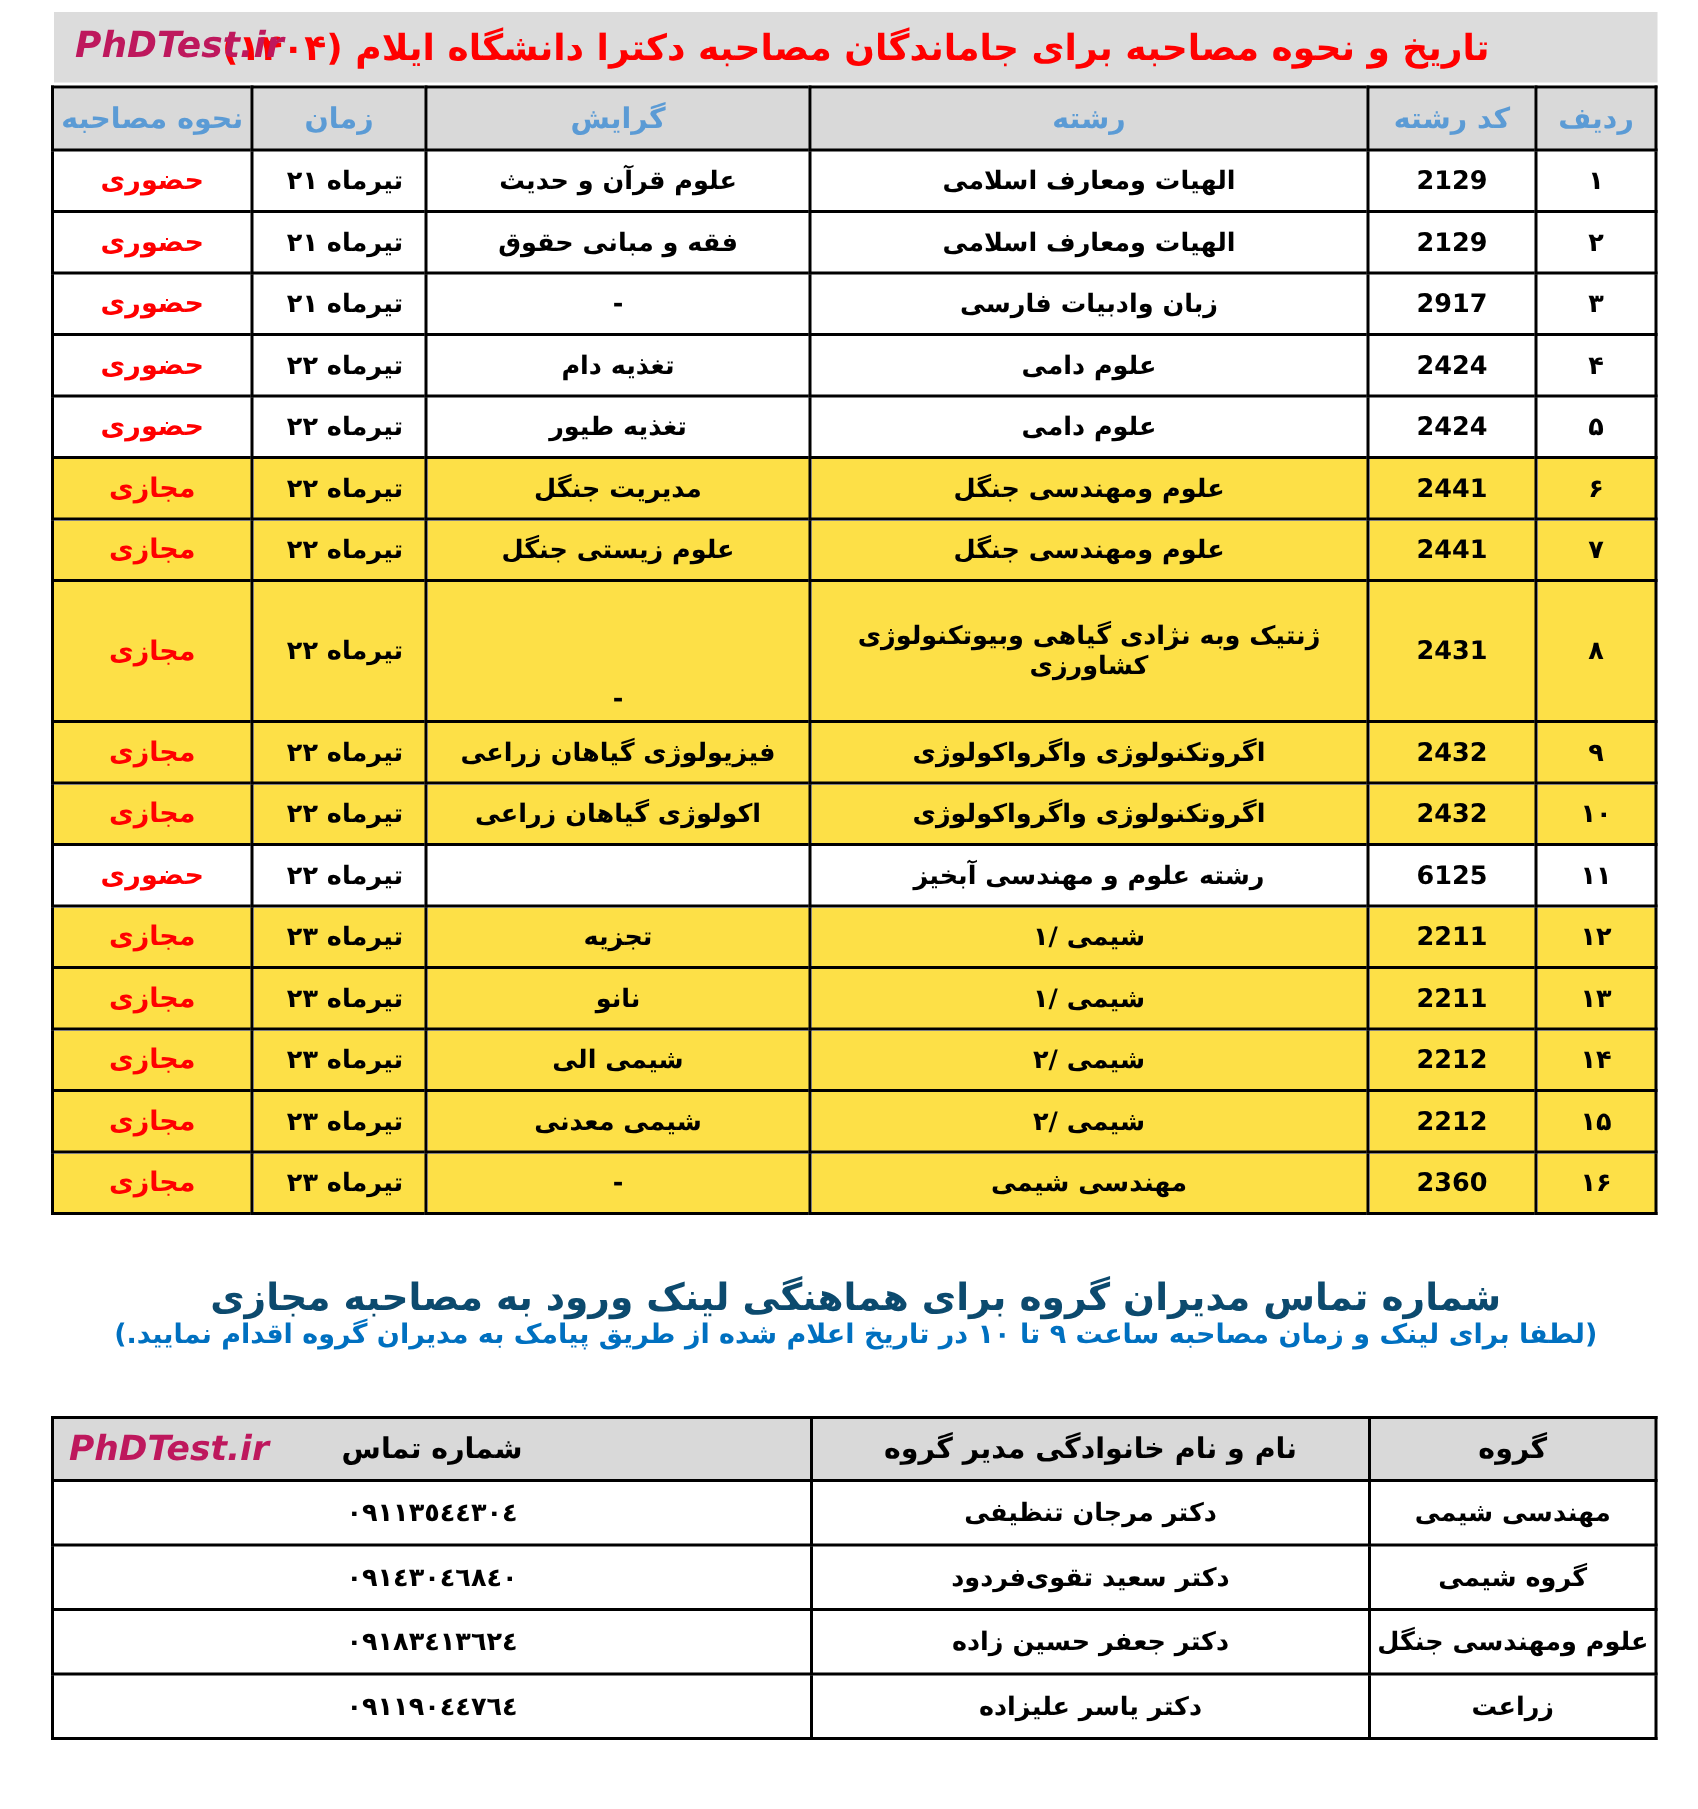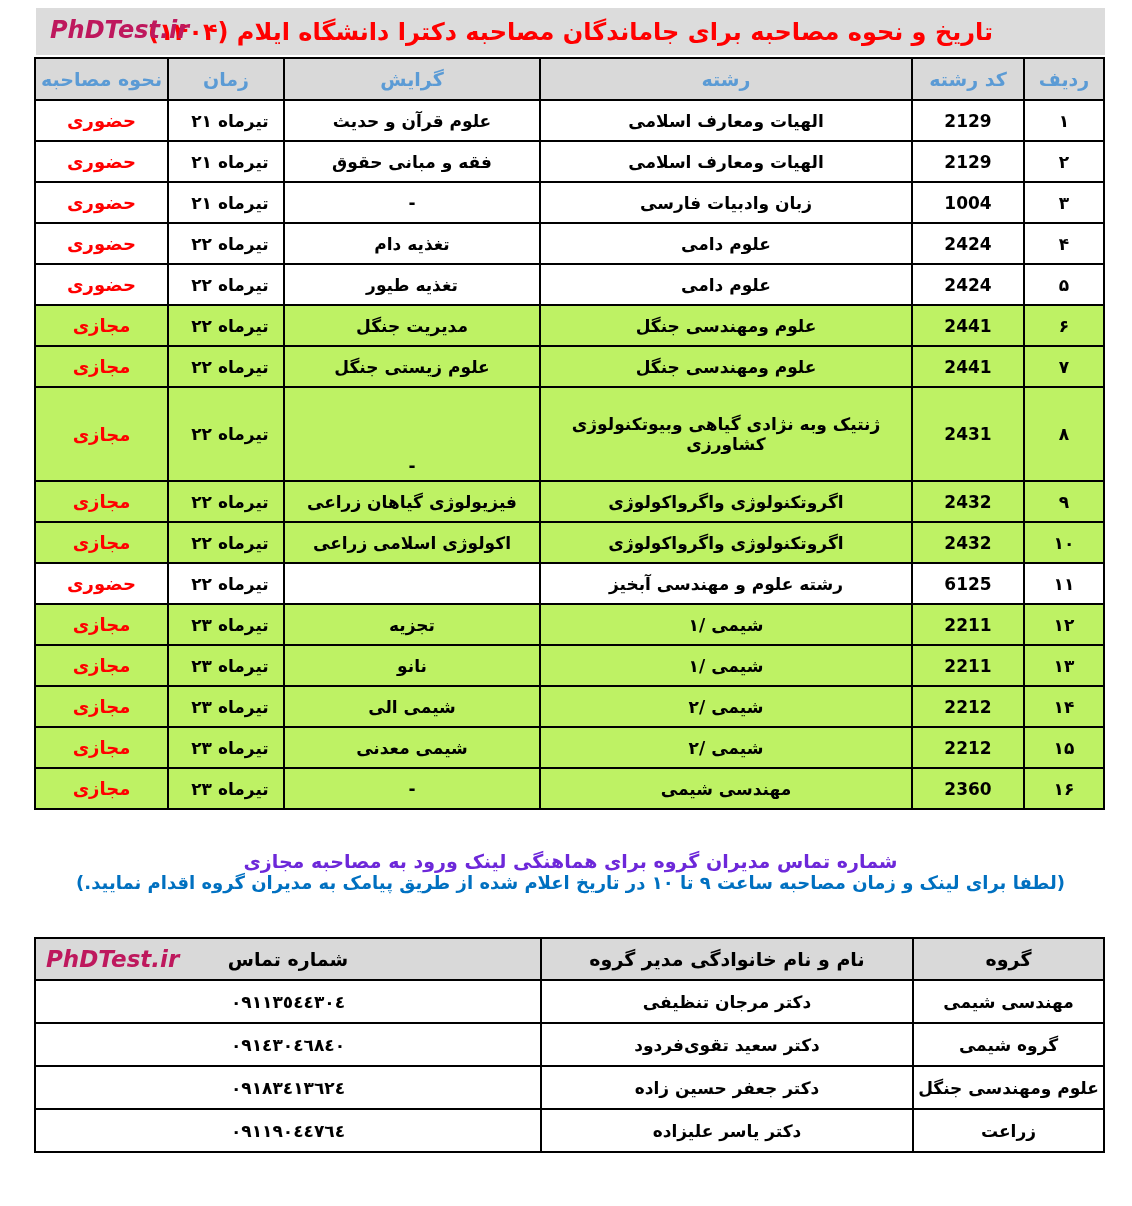--- a/index.html
+++ b/index.html
@@ -37,31 +37,31 @@
     font-weight:bold;
     padding:2px 4px;
     overflow:hidden;
   }
   .schedule { margin-top:2px; }
   .schedule thead th {
     background:#d9d9d9; color:#5b9bd5;
     font-size:19px; height:42px;
   }
   .schedule td { font-size:17px; height:41px; }
-  .schedule tr.shaded td { background:#bef264; }
+  .schedule tr.shaded td { background:#fde047; }
   .schedule tr.tall td { height:94px; }
   .schedule td.method { color:#ff0000; font-size:18px; }
   .schedule td.time { direction:ltr;padding-left:12px; }
   .schedule td.latin { font-size:17px; }
   .schedule td.bottom { vertical-align:bottom; padding-bottom:4px; }
 
   
   .note1 {
     margin-top:40px; text-align:center;
-    color:#6d28d9; font-weight:bold; font-size:19px;
+    color:#0c4a6e; font-weight:bold; font-size:25px;
   }
   .note2 {
     text-align:center;
     color:#0070c0; font-weight:bold; font-size:18px;
   }
 
   
   .contacts { margin-top:44px; }
   .contacts thead th {
     background:#d9d9d9; color:#000;
@@ -114,21 +114,21 @@
         <tr>
           <td>۲</td>
           <td class="latin">2129</td>
           <td>الهیات ومعارف اسلامی</td>
           <td>فقه و مبانی حقوق</td>
           <td class="time">۲۱ تیرماه</td>
           <td class="method">حضوری</td>
         </tr>
         <tr>
           <td>۳</td>
-          <td class="latin">1004</td>
+          <td class="latin">2917</td>
           <td>زبان وادبیات فارسی</td>
           <td>-</td>
           <td class="time">۲۱ تیرماه</td>
           <td class="method">حضوری</td>
         </tr>
         <tr>
           <td>۴</td>
           <td class="latin">2424</td>
           <td>علوم دامی</td>
           <td>تغذیه دام</td>
@@ -172,21 +172,21 @@
           <td class="latin">2432</td>
           <td>اگروتکنولوژی واگرواکولوژی</td>
           <td>فیزیولوژی گیاهان زراعی</td>
           <td class="time">۲۲ تیرماه</td>
           <td class="method">مجازی</td>
         </tr>
         <tr class="shaded">
           <td>۱۰</td>
           <td class="latin">2432</td>
           <td>اگروتکنولوژی واگرواکولوژی</td>
-          <td>اکولوژی اسلامی زراعی</td>
+          <td>اکولوژی گیاهان زراعی</td>
           <td class="time">۲۲ تیرماه</td>
           <td class="method">مجازی</td>
         </tr>
         <tr>
           <td>۱۱</td>
           <td class="latin">6125</td>
           <td>رشته علوم و مهندسی آبخیز</td>
           <td></td>
           <td class="time">۲۲ تیرماه</td>
           <td class="method">حضوری</td>

